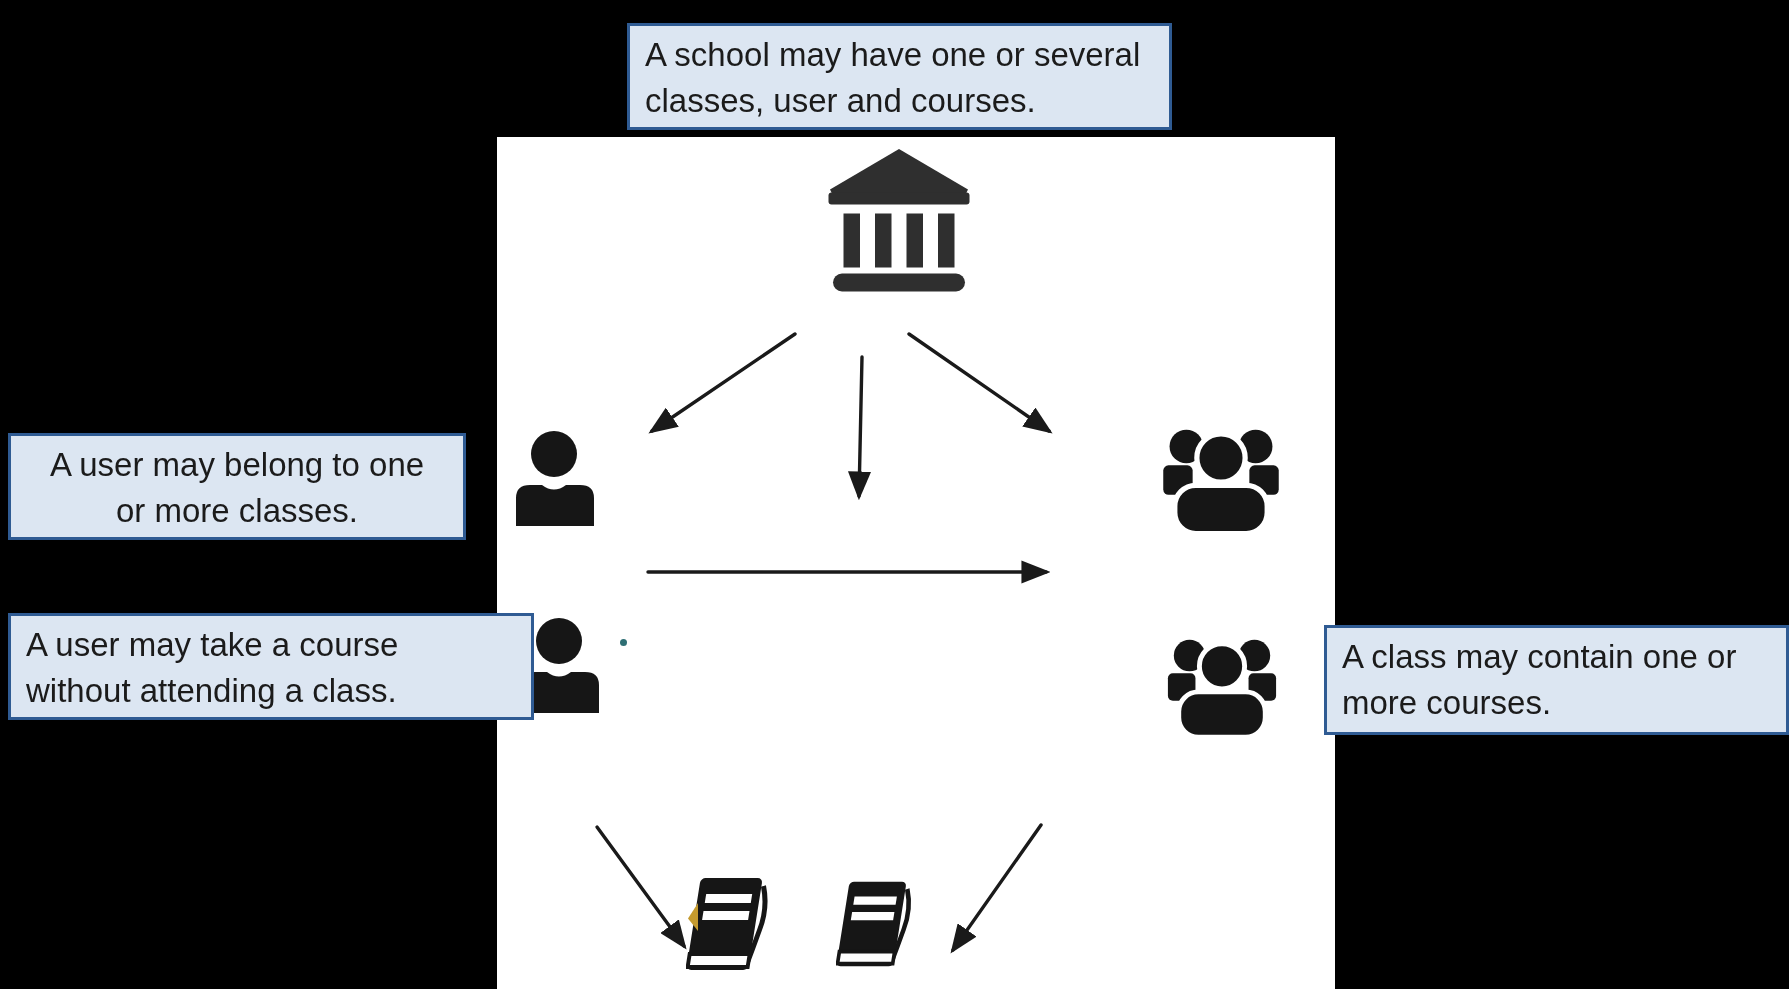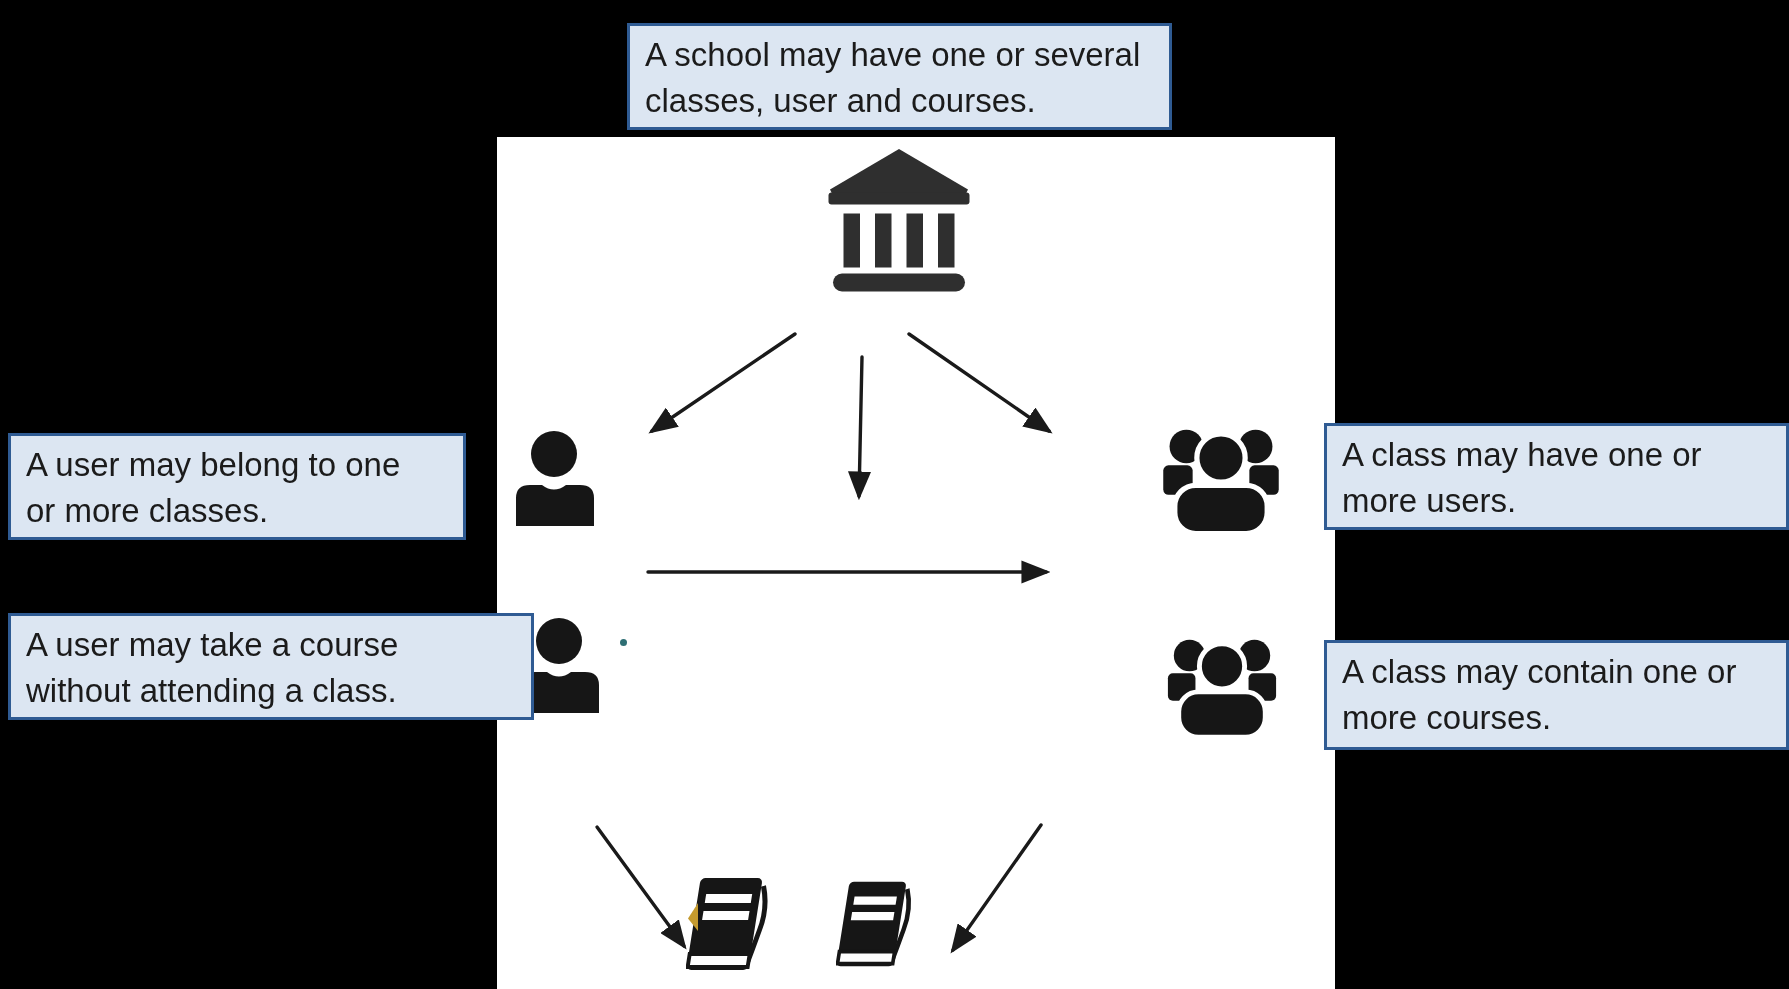--- a/index.html
+++ b/index.html
@@ -18,24 +18,24 @@
   .callout {
     position:absolute;
     background:#dce6f2;
     border:3px solid #2f5b93;
     color:#1b1b1b;
     font-size:33px; line-height:46px;
     padding:6px 15px;
     white-space:pre-line;
   }
   #callout-school        { left:627px;  top:3px;   width:545px; height:107px;margin-top:20px; }
-  #callout-user-classes  { left:8px;    top:433px; width:458px; height:107px; }
+  #callout-user-classes  { left:8px;    top:433px; width:458px; height:107px;text-align:center; }
   #callout-user-course   { left:8px;    top:613px; width:526px; height:107px; }
   #callout-class-users   { left:1324px; top:423px; width:465px; height:107px; }
-  #callout-class-courses { left:1324px; top:640px; width:465px; height:110px; }
+  #callout-class-courses { left:1324px; top:625px; width:465px; height:110px; }
   .speck-dot {
     position:absolute; left:620px; top:639px; width:7px; height:7px;
     border-radius:50%; background:#2e6f74;
   }
   .speck-sliver {
     position:absolute; left:688px; top:903px; width:10px; height:28px;
     background:#c49a2e;
     clip-path:polygon(100% 0, 100% 100%, 0 55%);
   }
 </style>
@@ -129,21 +129,19 @@
       <rect x="1" y="84" width="60" height="13" fill="#ffffff" stroke="#161616" stroke-width="4"></rect>
     </g>
   </svg>
 
   <div class="callout" id="callout-school">A school may have one or several
 classes, user and courses.</div>
   <div class="callout" id="callout-user-classes">A user may belong to one
 or more classes.</div>
   <div class="callout" id="callout-user-course">A user may take a course
 without attending a class.</div>
-  <div class="callout" id="callout-class-users">A class may have one or
-more users.</div>
   <div class="callout" id="callout-class-courses">A class may contain one or
 more courses.</div>
 
   <div class="speck-dot"></div>
   <div class="speck-sliver"></div>
 
 </div>
 
 </body></html>

